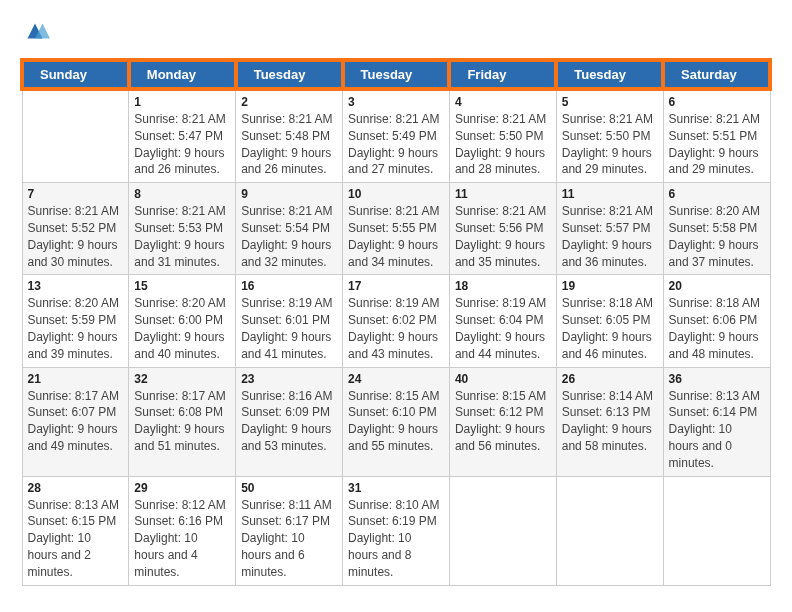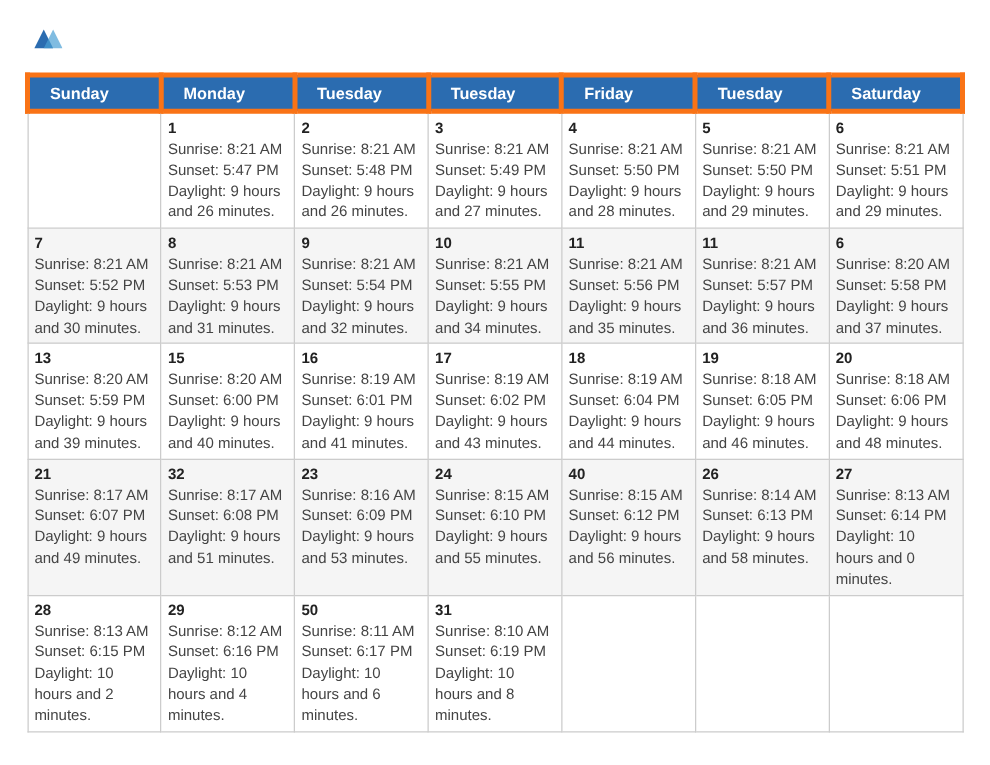--- a/index.html
+++ b/index.html
@@ -239,21 +239,21 @@
           </td>
           <td>
             <span class="day-number">40</span>
             <div class="day-info">Sunrise: 8:15 AM<br>Sunset: 6:12 PM<br>Daylight: 9 hours and 56 minutes.</div>
           </td>
           <td>
             <span class="day-number">26</span>
             <div class="day-info">Sunrise: 8:14 AM<br>Sunset: 6:13 PM<br>Daylight: 9 hours and 58 minutes.</div>
           </td>
           <td>
-            <span class="day-number">27</span>
+            <span class="day-number">36</span>
             <div class="day-info">Sunrise: 8:13 AM<br>Sunset: 6:14 PM<br>Daylight: 10 hours and 0 minutes.</div>
           </td>
         </tr>
         <tr>
           <td>
             <span class="day-number">28</span>
             <div class="day-info">Sunrise: 8:13 AM<br>Sunset: 6:15 PM<br>Daylight: 10 hours and 2 minutes.</div>
           </td>
           <td>
             <span class="day-number">29</span>

